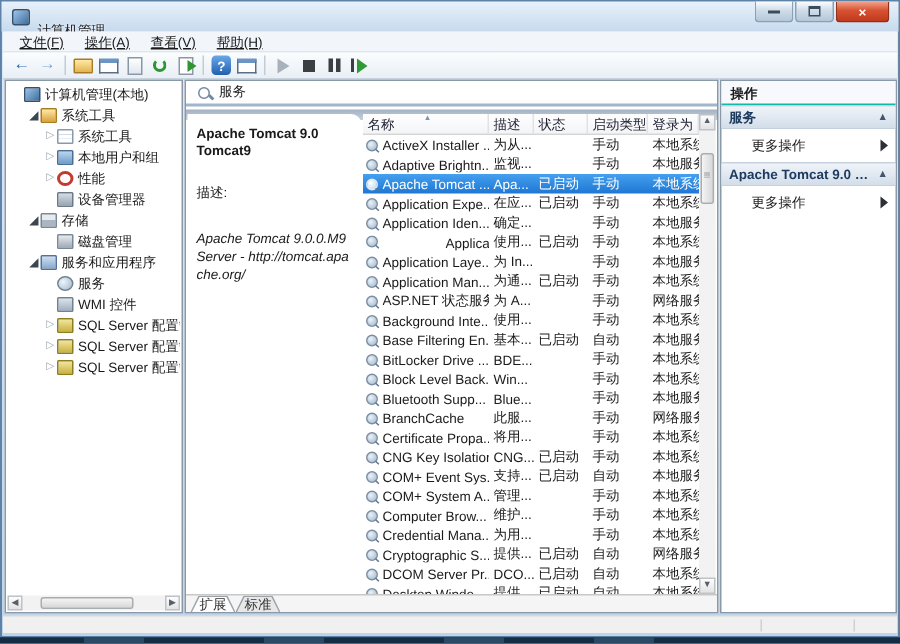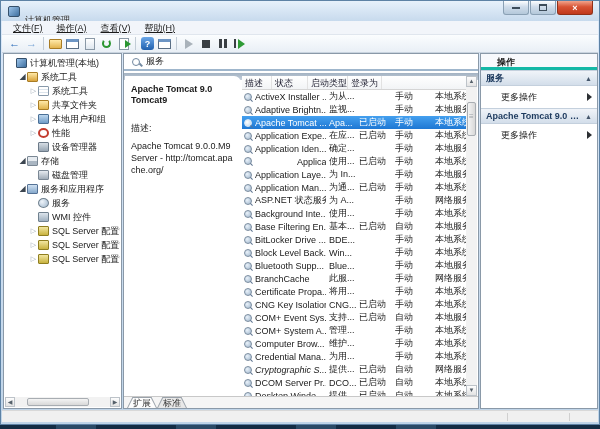--- a/index.html
+++ b/index.html
@@ -95,21 +95,21 @@
   .mag-icon{width:8px;height:8px;border:1.5px solid #7188a0;border-radius:50%;position:relative;margin-right:6px;}
   .mag-icon::after{content:"";position:absolute;width:4px;height:1.5px;background:#7188a0;
     transform:rotate(45deg);right:-4px;bottom:-1px;}
   #mid-band{position:absolute;left:0;right:0;top:19px;height:7px;background:linear-gradient(#a3b2c2,#c3cfdc);}
   #detail-panel{position:absolute;left:1px;top:22px;width:116px;bottom:12px;background:#fff;
     border-top-right-radius:7px;padding:8px 6px 0 6px;overflow:hidden;}
   #detail-name{font-weight:bold;font-size:9px;line-height:11px;}
   #detail-links{margin-top:16px;line-height:13px;}
   .dlink{color:#0a62c4;text-decoration:underline;cursor:pointer;}
   #detail-desc-label{}
-  #detail-desc{margin-top:5px;line-height:12px;word-break:break-all;}
+  #detail-desc{margin-top:18px;line-height:12px;word-break:break-all;font-style:italic;}
   #list{position:absolute;left:118px;top:22px;width:224px;bottom:12px;overflow:hidden;background:#fff;}
   #list-header{display:flex;height:14px;border-bottom:1px solid #d5d5d5;background:linear-gradient(#fff,#f2f4f6);}
   .hcell{border-right:1px solid #e2e2e2;padding:1px 3px 0 3px;white-space:nowrap;overflow:hidden;position:relative;color:#223;}
   .hcell .sort{position:absolute;top:-1px;left:50%;font-size:6px;color:#7d93a9;}
   #list-rows .lrow{display:flex;height:13px;align-items:center;white-space:nowrap;}
   .lcell{padding:0 3px;overflow:hidden;white-space:nowrap;flex:none;}
   .svc-ico{width:8px;height:8px;flex:none;border:1px solid #7b8da0;border-radius:50%;margin:0 3px 0 2px;
     background:radial-gradient(circle at 35% 35%,#eaf2fa,#9fb6cc);position:relative;}
   .svc-ico::after{content:"";position:absolute;width:3px;height:1px;background:#5d7490;
     transform:rotate(45deg);right:-2px;bottom:-1px;}
@@ -124,22 +124,22 @@
   #vdown{position:absolute;bottom:0;left:0;}
   
   #tabs-row{position:absolute;left:0;right:0;bottom:0;height:12px;background:#f5f5f5;
     border-top:1px solid #c8c8c8;display:flex;padding-left:3px;}
   .tab{position:relative;height:11px;padding:0 8px;line-height:10px;color:#333;
     clip-path:polygon(18% 0,82% 0,100% 100%,0 100%);background:#9aa2aa;display:flex;align-items:center;}
   .tab .inner{position:absolute;inset:1px 1px 0 1px;clip-path:polygon(18% 0,82% 0,100% 100%,0 100%);
     background:#fdfdfd;display:flex;align-items:center;justify-content:center;}
   .tab.inactive .inner{background:#e8e8e8;}
   
-  #act-title{height:16px;line-height:16px;padding-left:16px;font-weight:bold;background:#f7f9fc;
-    border-bottom:3px solid #14b8a6;}
+  #act-title{height:16px;line-height:16px;padding-left:6px;font-weight:bold;background:#f7f9fc;
+    border-bottom:1px solid #14b8a6;}
   .act-section-header{height:16px;display:flex;align-items:center;padding:0 5px;
     background:linear-gradient(#f0f4f9,#d3deea);border-top:1px solid #c4d0dd;border-bottom:1px solid #c4d0dd;
     color:#1d3a5e;font-weight:bold;}
   .act-section-header .caret{margin-left:auto;font-size:7px;color:#44566b;}
   .act-item{height:16px;display:flex;align-items:center;padding:0 5px 0 20px;margin:3px 0;}
   .act-item .chev{margin-left:auto;width:0;height:0;border-left:5px solid #2c2f33;
     border-top:4px solid transparent;border-bottom:4px solid transparent;}
   
   #statusbar{position:absolute;left:1px;right:1px;bottom:2px;height:12px;background:#f0f0f0;
     border-top:1px solid #d8d8d8;}
@@ -233,25 +233,20 @@
             <span class="ti ti-system-tools-icon"></span>
             <span>系统工具</span>
           </div>
           <div class="trow" style="padding-left: 24px;">
             <span class="arr">▷</span>
             <span class="ti ti-event-viewer-icon"></span>
             <span>系统工具</span>
           </div>
           <div class="trow" style="padding-left: 24px;">
             <span class="arr">▷</span>
-            <span class="ti ti-shared-folders-icon"></span>
-            <span>共享文件夹</span>
-          </div>
-          <div class="trow" style="padding-left: 24px;">
-            <span class="arr">▷</span>
             <span class="ti ti-users-icon"></span>
             <span>本地用户和组</span>
           </div>
           <div class="trow" style="padding-left: 24px;">
             <span class="arr">▷</span>
             <span class="ti ti-performance-icon"></span>
             <span>性能</span>
           </div>
           <div class="trow" style="padding-left: 24px;">
             <span class="arr"></span>
@@ -316,20 +311,21 @@
       <div id="detail-panel">
         <div id="detail-name">Apache Tomcat 9.0 Tomcat9</div>
         <div id="detail-links">
         </div>
         <div id="detail-desc-label">描述:</div>
         <div id="detail-desc">Apache Tomcat 9.0.0.M9 Server - http://tomcat.apache.org/</div>
       </div>
 
       <div id="list">
         <div id="list-header">
+            <div class="hcell" style="width: 84px;"><span>名称</span><span class="sort">▴</span></div>
             <div class="hcell" style="width: 30px;"><span>描述</span></div>
             <div class="hcell" style="width: 36px;"><span>状态</span></div>
             <div class="hcell" style="width: 40px;"><span>启动类型</span></div>
             <div class="hcell" style="width: 34px;"><span>登录为</span></div>
           </div>
         <div id="list-rows">
             <div class="lrow">
               <div class="lcell" style="width: 84px; display: flex; align-items: center; padding: 0px;">
                 <span class="svc-ico"></span>
                 <span style="overflow: hidden; white-space: nowrap;">ActiveX Installer ...</span>
@@ -535,21 +531,21 @@
                 <span style="overflow: hidden; white-space: nowrap;">Credential Mana...</span>
               </div>
               <div class="lcell" style="width: 30px;">为用...</div>
               <div class="lcell" style="width: 36px;"></div>
               <div class="lcell" style="width: 40px;">手动</div>
               <div class="lcell" style="width: 34px;">本地系统</div>
             </div>
             <div class="lrow">
               <div class="lcell" style="width: 84px; display: flex; align-items: center; padding: 0px;">
                 <span class="svc-ico"></span>
-                <span style="overflow: hidden; white-space: nowrap; font-style: italic;">Cryptographic S...</span>
+                <span style="overflow: hidden; white-space: nowrap;">Cryptographic S...</span>
               </div>
               <div class="lcell" style="width: 30px;">提供...</div>
               <div class="lcell" style="width: 36px;">已启动</div>
               <div class="lcell" style="width: 40px;">自动</div>
               <div class="lcell" style="width: 34px;">网络服务</div>
             </div>
             <div class="lrow">
               <div class="lcell" style="width: 84px; display: flex; align-items: center; padding: 0px;">
                 <span class="svc-ico"></span>
                 <span style="overflow: hidden; white-space: nowrap;">DCOM Server Pr...</span>

